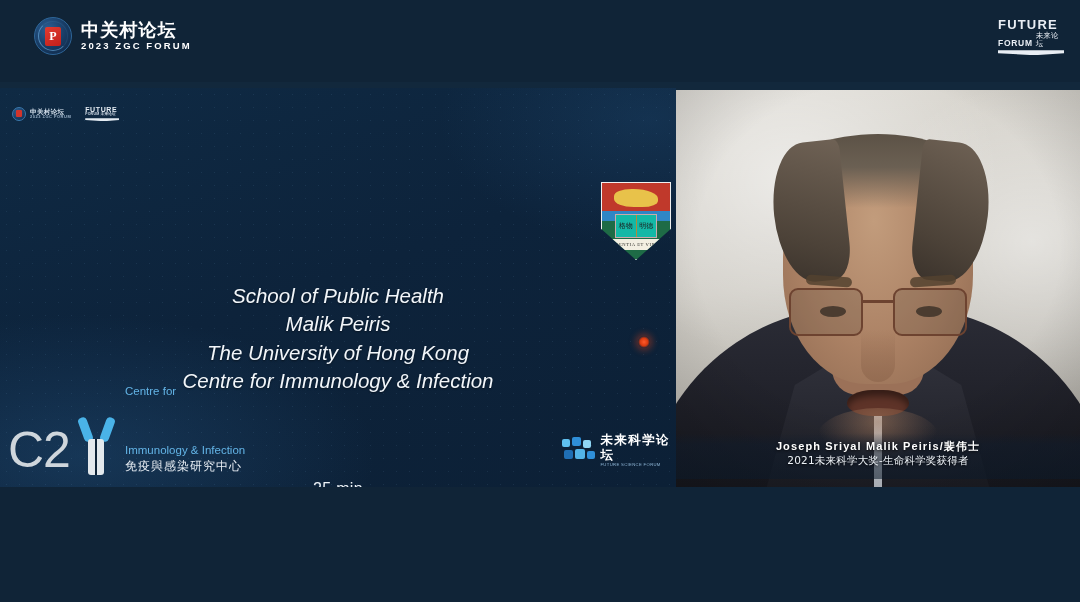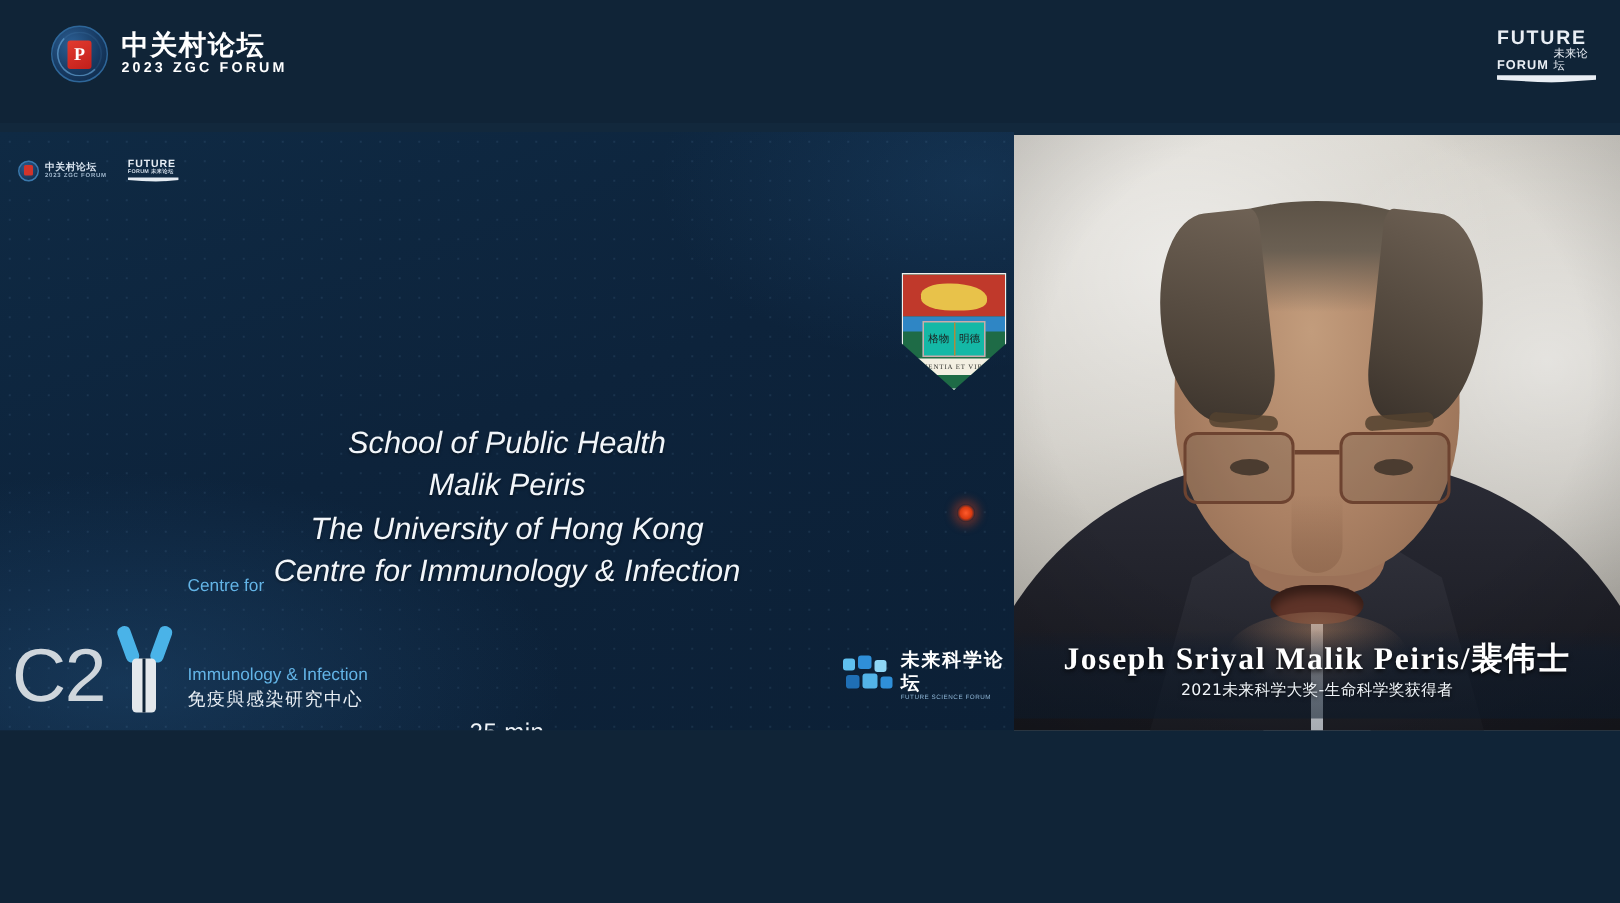--- a/index.html
+++ b/index.html
@@ -300,23 +300,23 @@
     position:absolute; inset:0; pointer-events:none;
     background:radial-gradient(ellipse 330px 300px at 50% 40%, rgba(0,0,0,0) 55%, rgba(0,0,0,.22) 100%);
   }
   #video-caption{
     position:absolute; left:0; right:0; bottom:8px;
     text-align:center;
     background:linear-gradient(180deg,rgba(16,32,50,0) 0%,rgba(14,28,46,.45) 25%,rgba(12,26,42,.55) 100%);
     padding:6px 0 10px;
   }
   #video-caption .name{
-    color:#ffffff; font-size:21px; font-weight:bold; letter-spacing:1.1px;
+    color:#ffffff; font-size:11px; font-weight:bold; letter-spacing:1.1px;
     line-height:1.3; text-shadow:0 1px 3px rgba(0,0,0,.8);
-    font-family:Liberation Serif, serif;
+    font-family:Liberation Sans, sans-serif;
   }
   #video-caption .sub{
     color:#eef3f8; font-size:10.5px; line-height:1.5; letter-spacing:.2px;
     text-shadow:0 1px 3px rgba(0,0,0,.85);
     font-family:"DejaVu Sans",sans-serif;
   }
 
   
   #bottombar{
     position:absolute; left:0; top:487px; width:1080px; height:115px;

